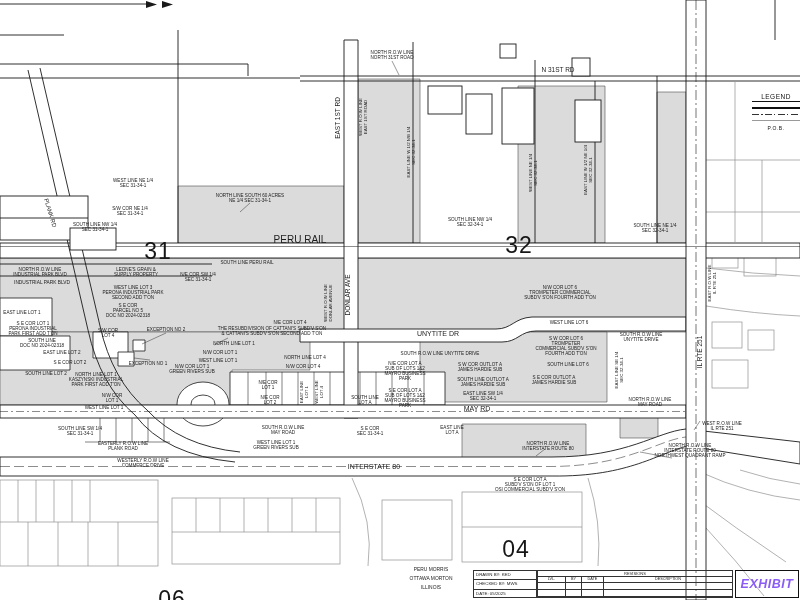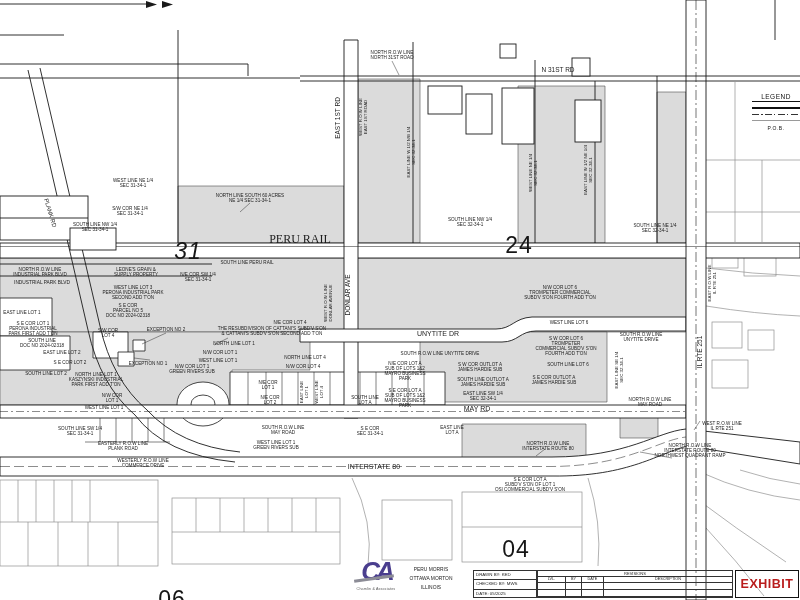--- a/index.html
+++ b/index.html
@@ -36,21 +36,21 @@
   .tb-rev{position:absolute;left:537px;top:570px;width:196px;height:28px;border:1px solid #333;
           box-sizing:border-box;display:grid;grid-template-columns:28px 16px 22px 1fr;
           grid-template-rows:6px 6px 1fr 1fr;color:#222;}
   .tb-rev .rv{border-right:.7px solid #333;border-bottom:.7px solid #333;font-size:3.8px;
               line-height:5.5px;text-align:center;overflow:hidden;}
   .tb-rev .rv.last{border-right:none;}
   .tb-rev .rv-title{grid-column:1 / 5;border-bottom:.7px solid #333;font-size:4px;line-height:6px;
                     text-align:center;}
   .tb-exhibit{position:absolute;left:735px;top:570px;width:64px;height:28px;border:1.4px solid #111;
               box-sizing:border-box;display:flex;align-items:center;justify-content:center;
-              font-size:12.5px;font-weight:600;letter-spacing:.5px;color:#b91c1c;}
+              font-size:12.5px;font-weight:600;letter-spacing:.5px;color:#8b5cf6;font-style:italic;}
 </style>
 </head>
 <body>
 
 <div class="sheet">
 
   <svg width="800" height="600" viewBox="0 0 800 600">
 
     <g fill="#dbdbdb" stroke="#4d4d4d" stroke-width="0.6">
       <path d="M178,186 H344 V243 H178 Z"></path>
@@ -156,21 +156,21 @@
       <div class="mlabel" style="left: 130px; top: 211px; font-size: 4.6px; transform: translate(-50%, -50%);">S/W COR NE 1/4
 SEC 31-34-1</div>
       <div class="mlabel" style="left: 95px; top: 227px; font-size: 4.6px; transform: translate(-50%, -50%);">SOUTH LINE NW 1/4
 SEC 31-34-1</div>
       <div class="mlabel" style="left: 250px; top: 198px; font-size: 4.6px; transform: translate(-50%, -50%);">NORTH LINE SOUTH 60 ACRES
 NE 1/4 SEC 31-34-1</div>
       <div class="mlabel" style="left: 470px; top: 222px; font-size: 4.6px; transform: translate(-50%, -50%);">SOUTH LINE NW 1/4
 SEC 32-34-1</div>
       <div class="mlabel" style="left: 655px; top: 228px; font-size: 4.6px; transform: translate(-50%, -50%);">SOUTH LINE NE 1/4
 SEC 32-34-1</div>
-      <div class="mlabel" style="left: 300px; top: 240px; font-size: 12px; transform: translate(-50%, -50%); font-family: Liberation Serif, serif;">PERU RAIL</div>
+      <div class="mlabel" style="left: 300px; top: 240px; font-size: 10px; transform: translate(-50%, -50%);">PERU RAIL</div>
       <div class="mlabel" style="left: 247px; top: 263px; font-size: 4.6px; transform: translate(-50%, -50%);">SOUTH LINE PERU RAIL</div>
       <div class="mlabel" style="left: 198px; top: 277px; font-size: 4.6px; transform: translate(-50%, -50%);">N/E COR SW 1/4
 SEC 31-34-1</div>
       <div class="mlabel" style="left: 348px; top: 295px; font-size: 6.5px; transform: translate(-50%, -50%) rotate(-90deg);">DONLAR AVE</div>
       <div class="mlabel" style="left: 329px; top: 303px; font-size: 4.4px; transform: translate(-50%, -50%) rotate(-90deg);">WEST R.O.W LINE
 DONLAR AVENUE</div>
       <div class="mlabel" style="left: 40px; top: 272px; font-size: 4.6px; transform: translate(-50%, -50%);">NORTH R.O.W LINE
 INDUSTRIAL PARK BLVD</div>
       <div class="mlabel" style="left: 42px; top: 283px; font-size: 4.8px; transform: translate(-50%, -50%);">INDUSTRIAL PARK BLVD</div>
       <div class="mlabel" style="left: 136px; top: 272px; font-size: 4.6px; transform: translate(-50%, -50%);">LEONE'S GRAIN &amp;
@@ -276,38 +276,34 @@
 LOT A</div>
       <div class="mlabel" style="left: 548px; top: 446px; font-size: 4.6px; transform: translate(-50%, -50%);">NORTH R.O.W LINE
 INTERSTATE ROUTE 80</div>
       <div class="mlabel" style="left: 530px; top: 485px; font-size: 4.6px; transform: translate(-50%, -50%);">S E COR LOT A
 SUBD'V S'ON OF LOT 1
 OSI COMMERCIAL SUBD'V S'ON</div>
       <div class="mlabel" style="left: 690px; top: 451px; font-size: 4.6px; transform: translate(-50%, -50%);">NORTH R.O.W LINE
 INTERSTATE ROUTE 80
 NORTHWEST QUADRANT RAMP</div>
       <div class="mlabel" style="left: 374px; top: 467px; font-size: 7px; transform: translate(-50%, -50%);">INTERSTATE 80</div>
-      <div class="secnum" style="left: 188px; top: 251px; font-style: italic;">31</div>
-      <div class="secnum" style="left: 519px; top: 245px;">24</div>
+      <div class="secnum" style="left: 158px; top: 251px;">31</div>
+      <div class="secnum" style="left: 519px; top: 245px;">32</div>
       <div class="secnum" style="left: 172px; top: 551px; margin-top: 48px;">06</div>
       <div class="secnum" style="left: 516px; top: 549px;">04</div>
     </div>
 
   <div class="legend">
     <div class="legend-title">LEGEND</div>
     <div class="lg-line lg-thick"></div>
     <div class="lg-line lg-dashdot"></div>
     <div class="lg-line lg-gray"></div>
     <div class="legend-pob">P.O.B.</div>
   </div>
 
-  <div class="tb-logo">
-    <div class="logo-ca">CA</div>
-    <div class="logo-firm">Chamlin &amp; Associates</div>
-  </div>
   <div class="tb-project">PERU  MORRIS
 OTTAWA  MORTON
 ILLINOIS</div>
 
   <div class="tb-info">
     <div>DRAWN BY: KED</div>
     <div>CHECKED BY: MWS</div>
     <div>DATE: 05/2025</div>
   </div>
 

